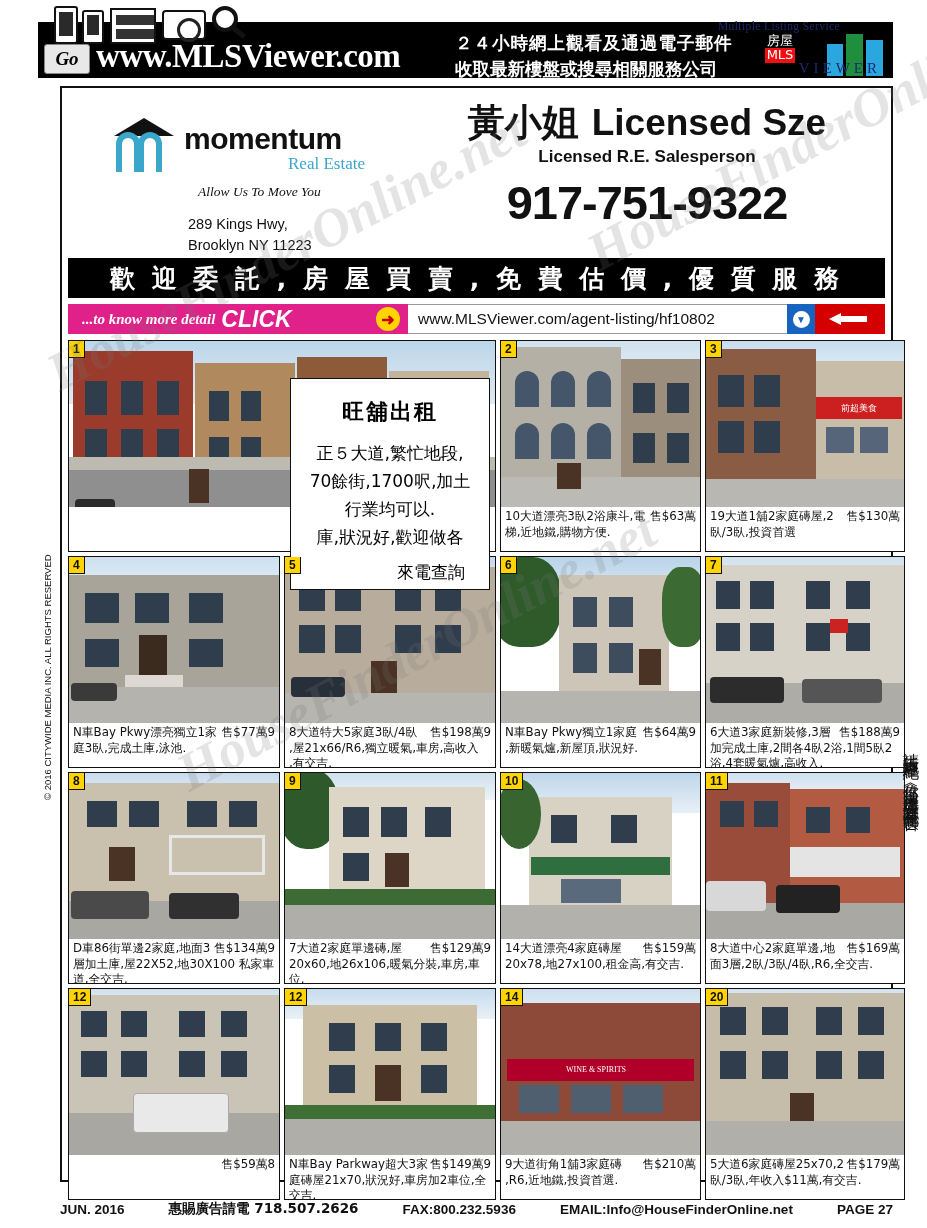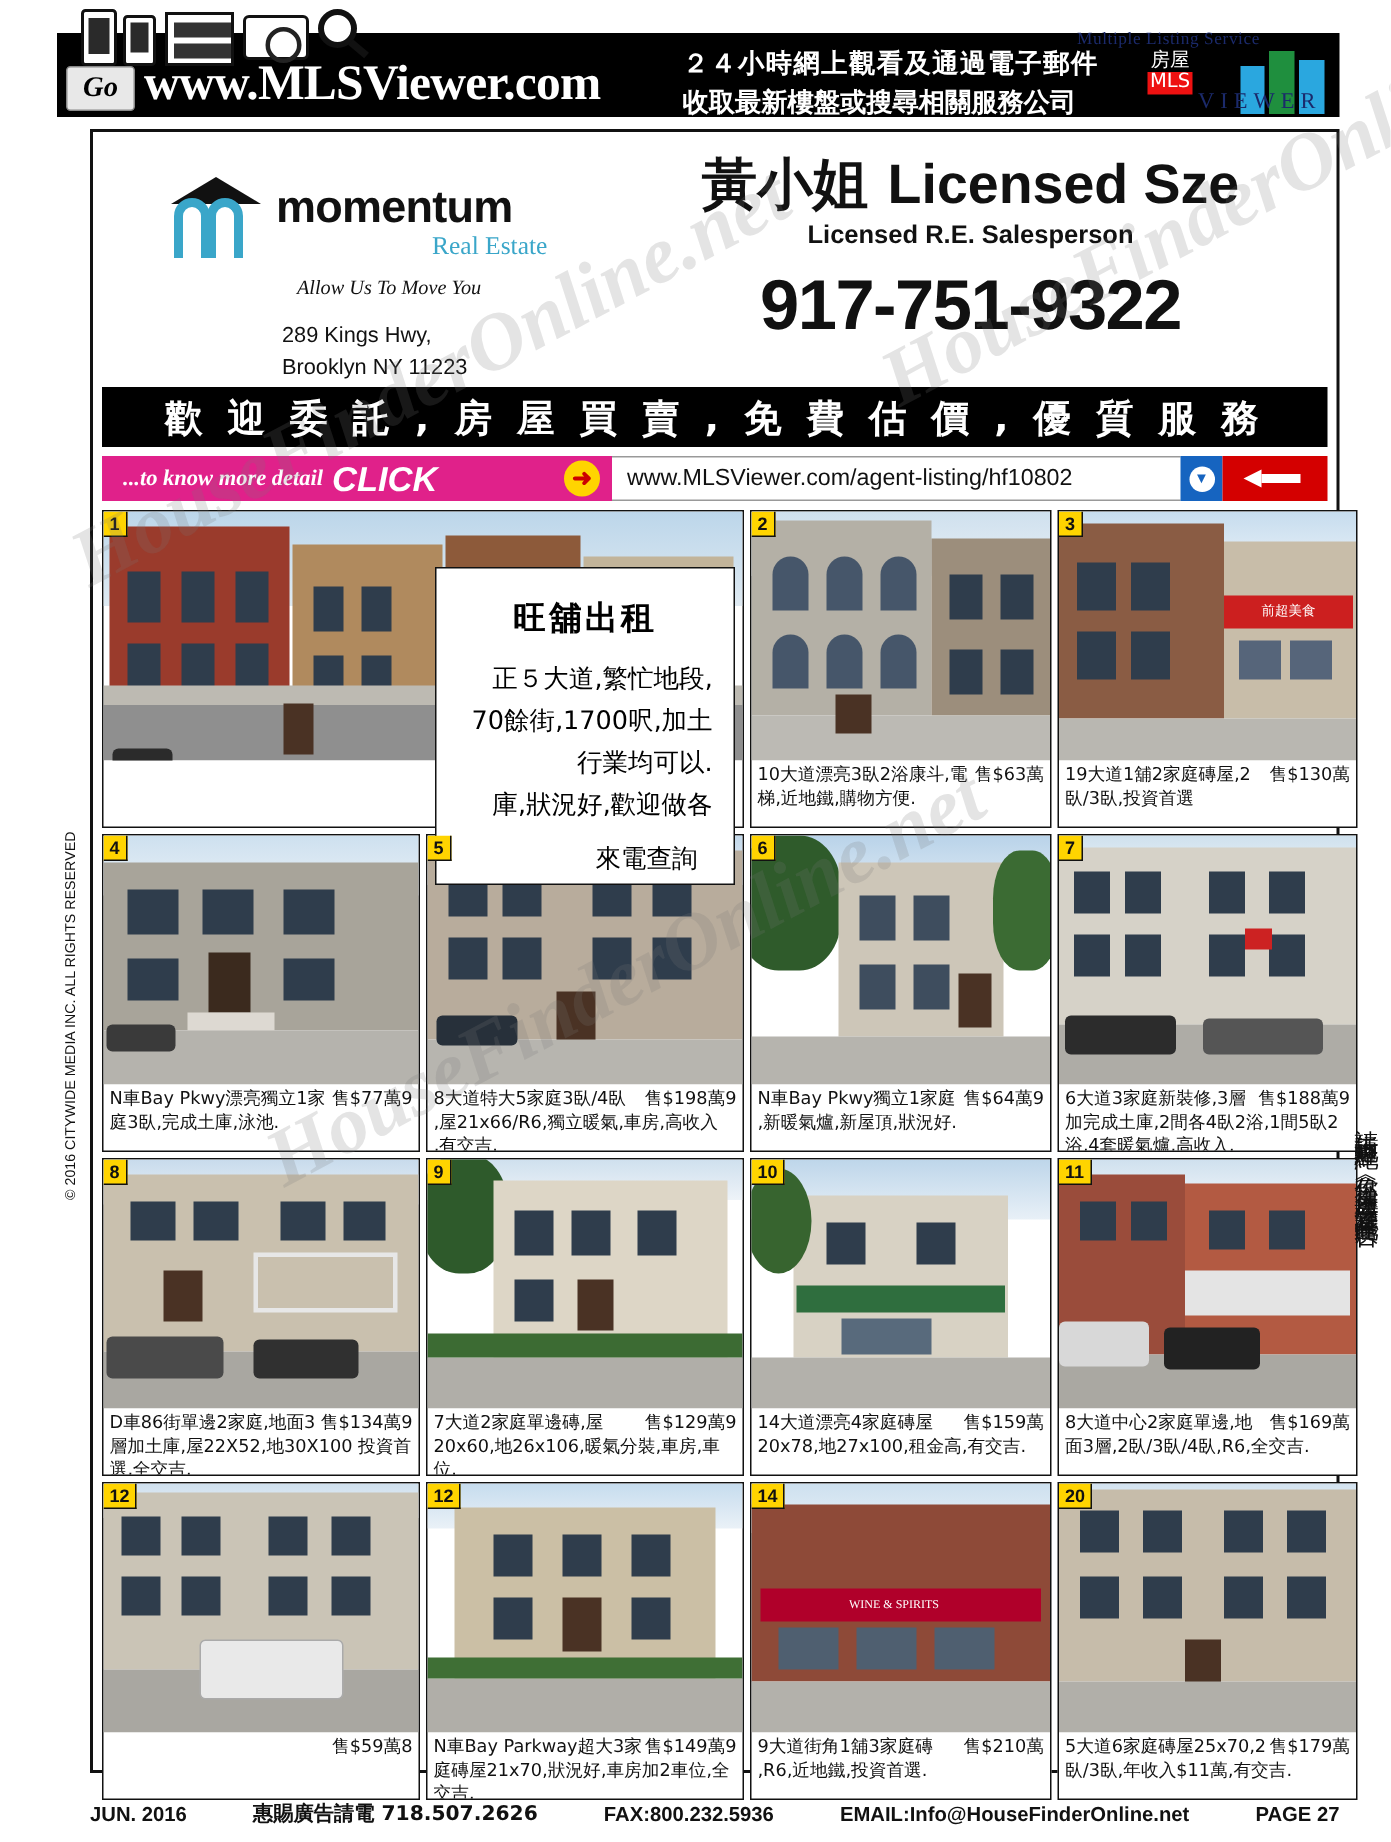--- a/index.html
+++ b/index.html
@@ -232,21 +232,21 @@
   
   .adcell {
     position:relative; border:1px solid #111; background:#fff;
     padding:8px 10px; text-align:center;
     font-family:"DejaVu Sans", sans-serif;
   }
   .adcell .ad-title {
     font-size:22px; font-weight:bold; letter-spacing:2px; margin-top:10px; margin-bottom:12px;
   }
   .adcell .ad-body {
-    font-size:17px; line-height:1.65; text-align:right; padding:0 4px;
+    font-size:17px; line-height:1.65; text-align:center; padding:0 4px;
   }
   .adcell .ad-foot {
     font-size:17px; margin-top:10px; text-align:right; padding-right:14px;
   }
 
   
   .sky { position:absolute; left:0; top:0; right:0; height:38%; background:linear-gradient(#bcd6ea,#dfeaf2); }
   .ground { position:absolute; left:0; right:0; bottom:0; height:22%; background:#8d8d8d; }
   .sidewalk { position:absolute; left:0; right:0; bottom:22%; height:8%; background:#c6c3bc; }
   .bldg { position:absolute; }
@@ -554,21 +554,21 @@
           <div class="win" style="left:118px;top:28px;width:30px;height:26px;"></div>
           <div class="win" style="left:160px;top:28px;width:28px;height:26px;"></div>
           <div style="position:absolute;left:100px;top:62px;width:96px;height:40px;border:3px solid #e7e7e7;"></div>
           <div class="door" style="left:40px;top:74px;width:26px;height:34px;"></div>
           <div class="sidewalk" style="bottom:0;height:38px;background:#a9a7a1;"></div>
           <div class="car" style="left:2px;top:118px;width:78px;height:28px;background:#4a4a4a;"></div>
           <div class="car" style="left:100px;top:120px;width:70px;height:26px;background:#303030;"></div>
         </div>
         <div class="desc">
           <span class="price">售$134萬9</span>
-          <span>D車86街單邊2家庭‚地面3層加土庫‚屋22X52‚地30X100 投資首選‚全交吉.</span>
+          <span>D車86街單邊2家庭‚地面3層加土庫‚屋22X52‚地30X100 私家車道‚全交吉.</span>
         </div>
       </div>
 
       <div class="cell">
         <div class="num">9</div>
         <div class="photo">
           <div class="sky" style="height:16%;background:linear-gradient(#cfe0ee,#eef3f8);"></div>
           <div class="tree" style="left:-6px;top:-4px;width:60px;height:80px;background:#2e5a2b;border-radius:45%;"></div>
           <div class="bldg" style="left:44px;top:14px;right:10px;bottom:34px;background:#ddd6c6;"></div>
           <div class="win" style="left:58px;top:34px;width:26px;height:30px;"></div>

